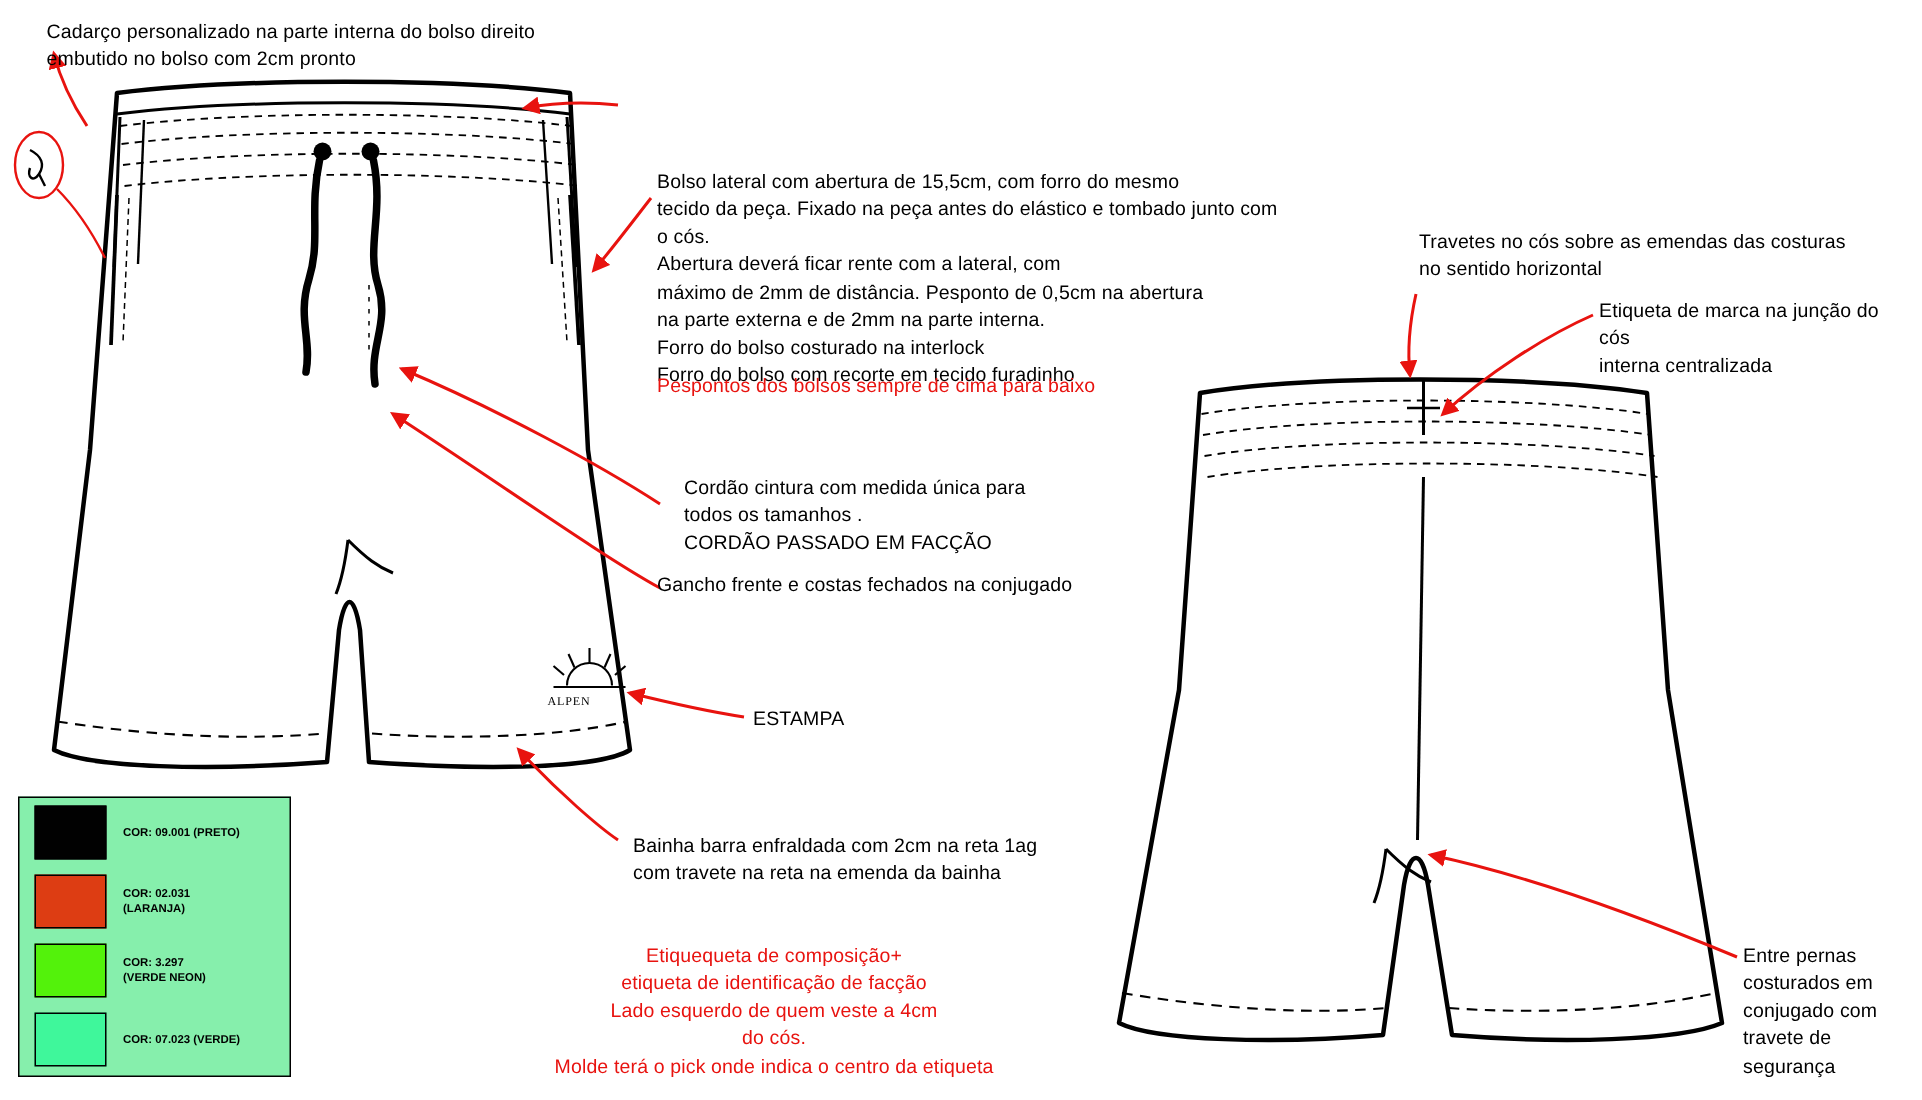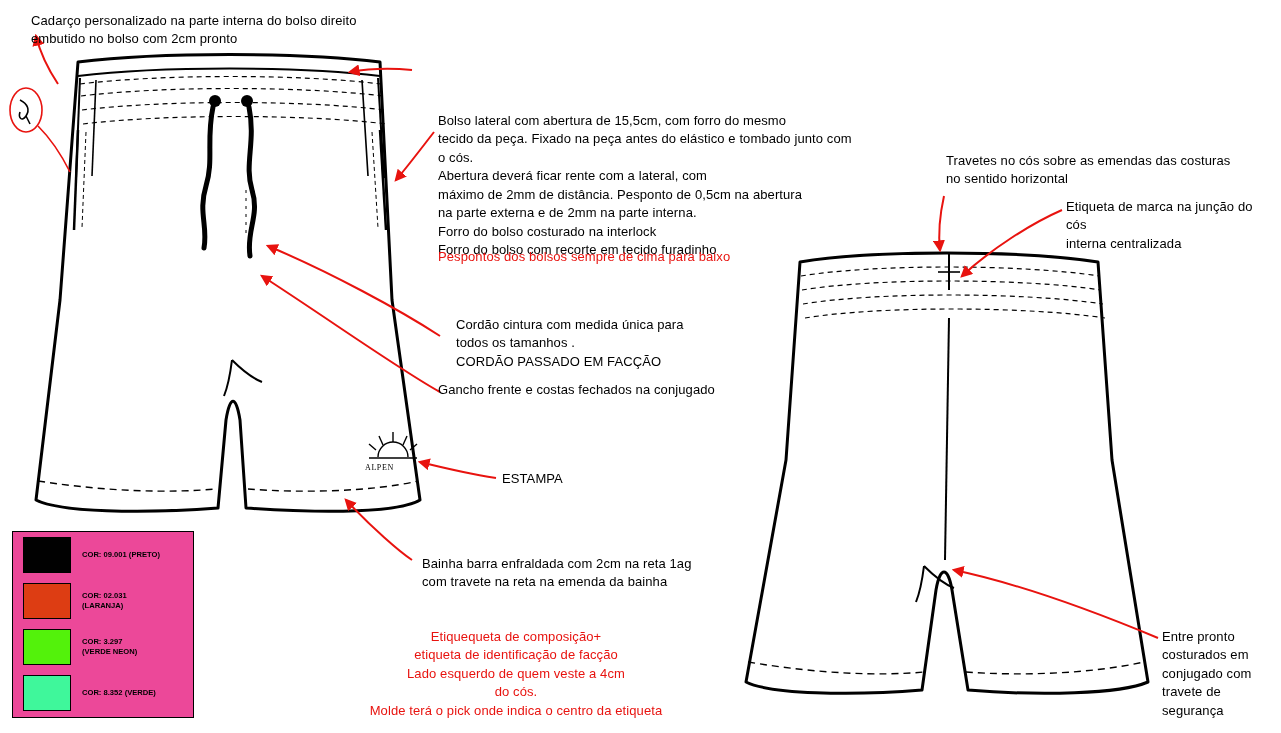--- a/index.html
+++ b/index.html
@@ -39,21 +39,21 @@
     height: 733px;
     overflow: visible;
   }
   .swatch-box {
     position: absolute;
     left: 12px;
     top: 531px;
     width: 182px;
     height: 187px;
     border: 1px solid #000000;
-    background: #ec4899;
+    background: #86efac;
     box-sizing: border-box;
   }
   .swatch-row {
     position: relative;
     height: 46px;
     display: flex;
     align-items: center;
   }
   .swatch-chip {
     width: 48px;
@@ -244,21 +244,21 @@
 Lado esquerdo de quem veste a 4cm
 do cós.
 Molde terá o pick onde indica o centro da etiqueta</div>
 
   <div class="note" style="left:946px; top:152px; width:310px;">Travetes no cós sobre as emendas das costuras
 no sentido horizontal</div>
 
   <div class="note" style="left:1066px; top:198px; width:210px;">Etiqueta de marca na junção do cós
 interna centralizada</div>
 
-  <div class="note" style="left:1162px; top:628px; width:120px;">Entre pronto
+  <div class="note" style="left:1162px; top:628px; width:120px;">Entre pernas
 costurados em
 conjugado com
 travete de segurança</div>
 
   <div class="swatch-box">
     <div class="swatch-row">
       <div class="swatch-chip" style="background:#010101"></div>
       <div class="swatch-label">COR: 09.001 (PRETO)</div>
     </div>
     <div class="swatch-row">
@@ -266,17 +266,17 @@
       <div class="swatch-label">COR: 02.031
 (LARANJA)</div>
     </div>
     <div class="swatch-row">
       <div class="swatch-chip" style="background:#53f20b"></div>
       <div class="swatch-label">COR: 3.297
 (VERDE NEON)</div>
     </div>
     <div class="swatch-row">
       <div class="swatch-chip" style="background:#3ff79b"></div>
-      <div class="swatch-label">COR: 8.352 (VERDE)</div>
+      <div class="swatch-label">COR: 07.023 (VERDE)</div>
     </div>
   </div>
 
 </div>
 
 </body></html>

